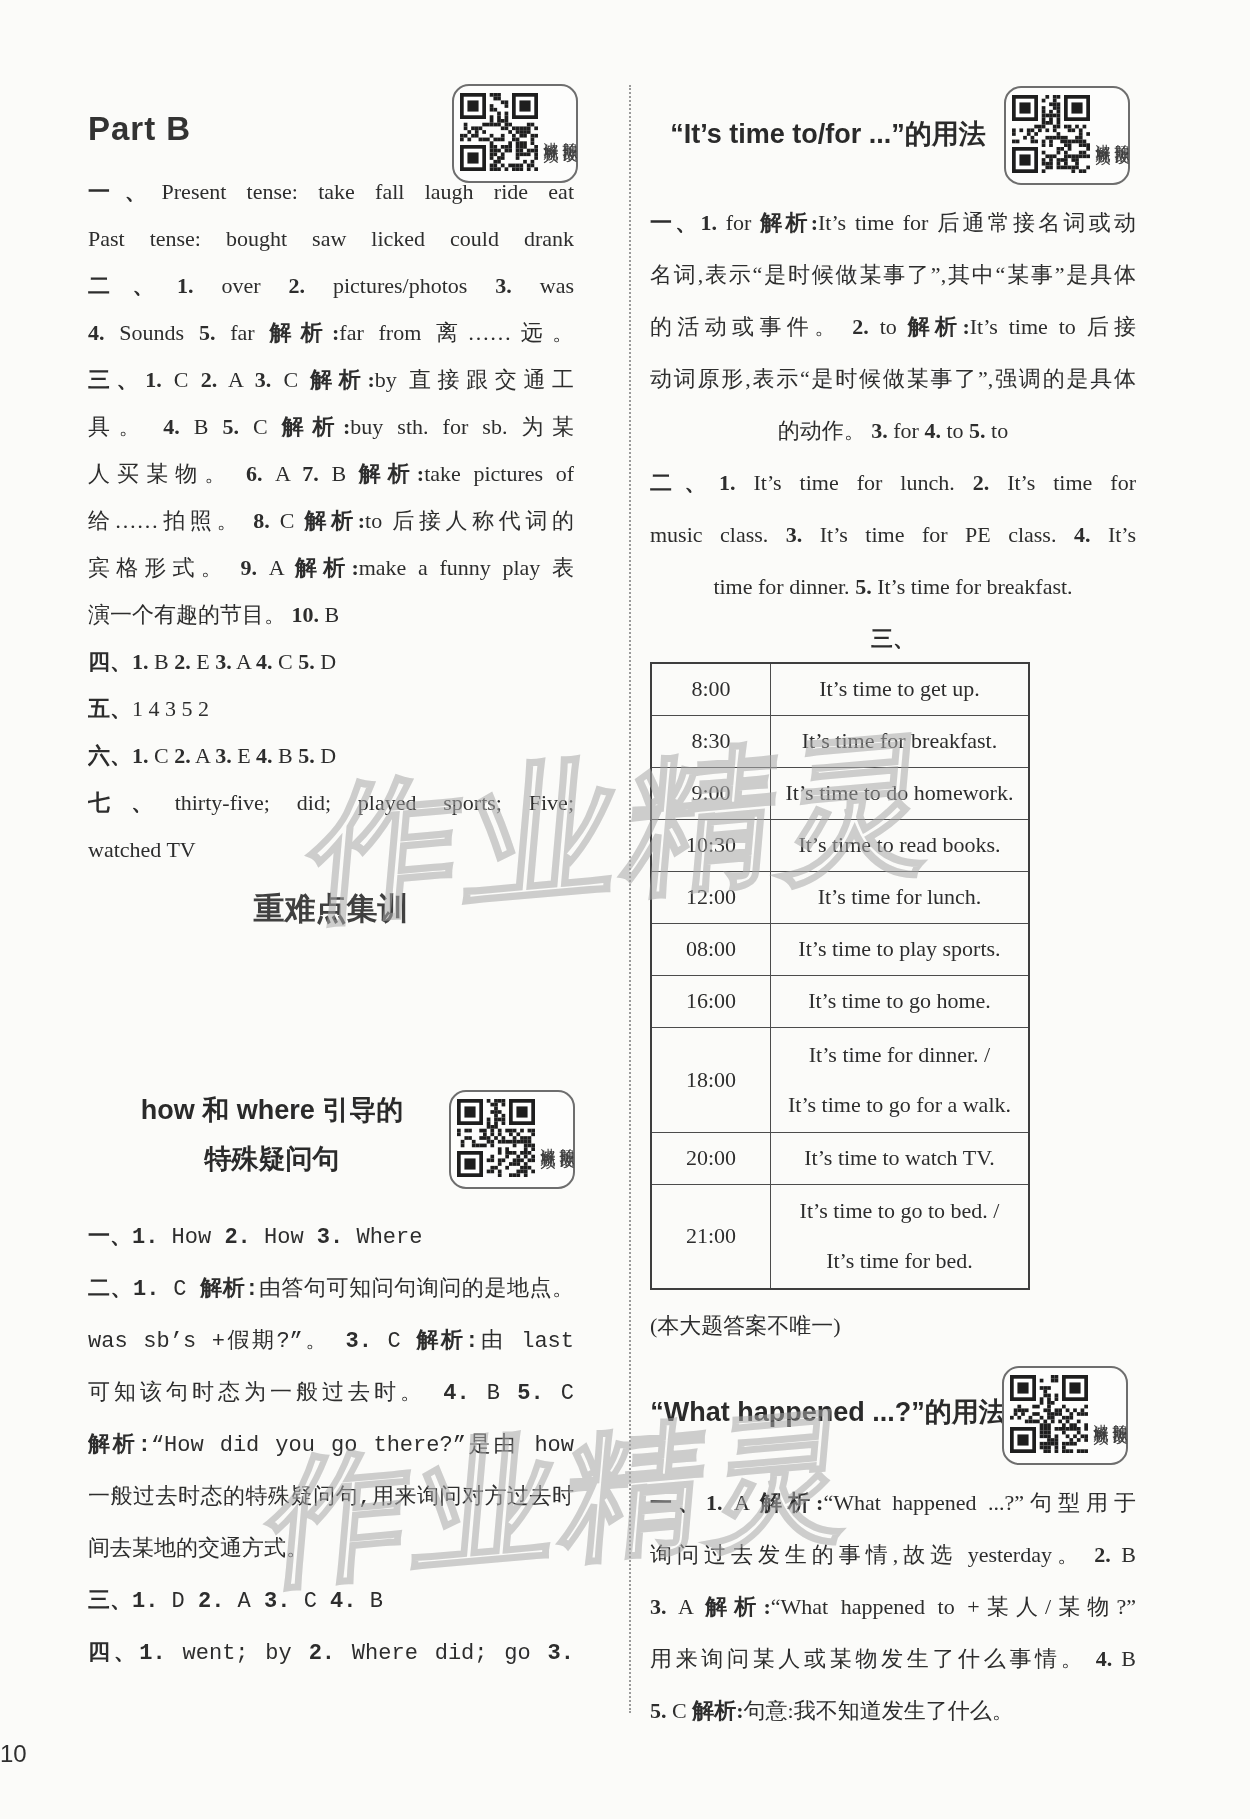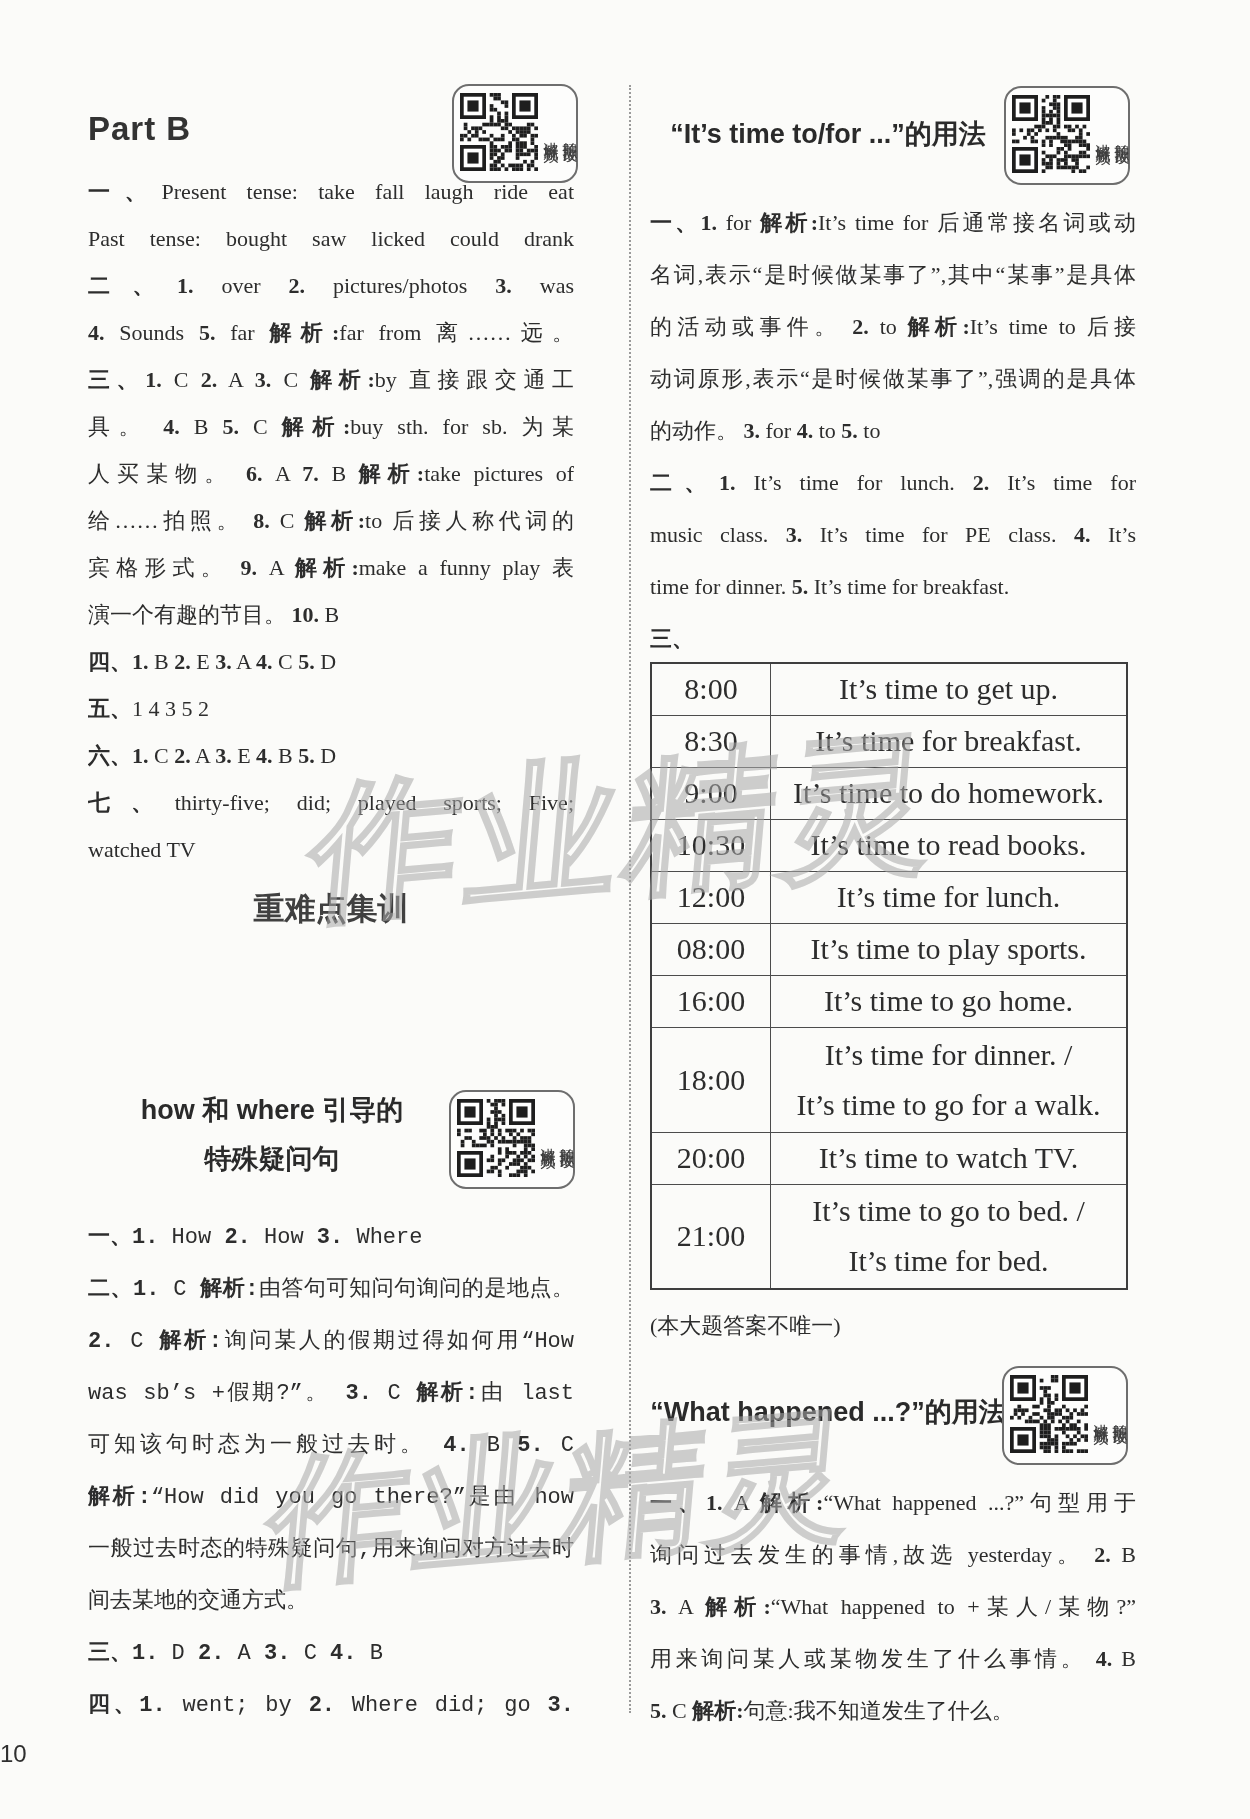--- a/index.html
+++ b/index.html
@@ -20,29 +20,29 @@
            font-family:"Liberation Sans","DejaVu Sans",sans-serif;font-size:27px;font-weight:600;color:#2a2a2a;}
   .h-usage2{position:absolute;left:650px;top:1394px;width:356px;text-align:center;
            font-family:"Liberation Sans","DejaVu Sans",sans-serif;font-size:27px;font-weight:600;color:#2a2a2a;}
   
   .body{position:absolute;font-size:22px;}
   #left-body1{left:88px;top:168px;width:486px;}
   #left-body1 .line{height:47px;line-height:47px;}
   #left-body2{left:88px;top:1212px;width:486px;}
   #left-body2 .line{height:52px;line-height:52px;font-family:Liberation Mono, monospace;}
   #right-body1{left:650px;top:197px;width:486px;}
-  #right-body1 .line{height:52px;line-height:52px;}
+  #right-body1 .line{height:52px;line-height:52px;text-align:center;}
   #right-body2{left:650px;top:1477px;width:486px;}
   #right-body2 .line{height:52px;line-height:52px;}
   .line{white-space:pre-wrap;overflow:hidden;}
   .line.just{text-align:justify;text-align-last:justify;}
   .seg.bold{font-weight:700;}
   
-  .tbl{position:absolute;left:650px;top:662px;width:478px;border-collapse:collapse;
-       font-size:30px;color:#2d2d2d;}
+  .tbl{position:absolute;left:650px;top:662px;width:380px;border-collapse:collapse;
+       font-size:22px;color:#2d2d2d;}
   .tbl td{border:1.5px solid #4c4c4c;text-align:center;vertical-align:middle;padding:0;}
   .tbl{border:2px solid #3e3e3e;}
   .tbl td.time{width:118px;}
   .tbl .sline{line-height:50px;}
   .note{position:absolute;left:650px;top:1304px;width:486px;font-size:22px;line-height:44px;}
   
   .qr{position:absolute;width:126px;height:99px;border:2px solid #6e6e6e;border-radius:17px;
       background:#fdfdfc;display:flex;align-items:center;gap:4px;padding:5px 6px;box-sizing:border-box;}
   .qr .lbl{display:flex;gap:2px;}
   .qr .lbl span{writing-mode:vertical-lr;text-orientation:upright;font-size:15px;line-height:17px;
@@ -384,21 +384,20 @@
         </svg></span>
     <span class="lbl">
         <span>讲解视频</span>
         <span>拍照批改</span>
       </span>
   </div>
 
   <div class="body" id="left-body2">
       <div class="line"><span class="seg bold">一、</span><span class="seg bold">1.</span><span class="seg"> How </span><span class="seg bold">2.</span><span class="seg"> How </span><span class="seg bold">3.</span><span class="seg"> Where</span></div>
       <div class="line just"><span class="seg bold">二、</span><span class="seg bold">1.</span><span class="seg"> C </span><span class="seg bold">解析:</span><span class="seg">由答句可知问句询问的是地点。</span></div>
-      <div class="line just"><span class="seg bold">2.</span><span class="seg"> C </span><span class="seg bold">解析:</span><span class="seg">询问某人的假期过得如何用“How</span></div>
       <div class="line just"><span class="seg">was sb’s +假期?”。 </span><span class="seg bold">3.</span><span class="seg"> C </span><span class="seg bold">解析:</span><span class="seg">由 last weekend</span></div>
       <div class="line just"><span class="seg">可知该句时态为一般过去时。 </span><span class="seg bold">4.</span><span class="seg"> B </span><span class="seg bold">5.</span><span class="seg"> C</span></div>
       <div class="line just"><span class="seg bold">解析:</span><span class="seg">“How did you go there?”是由 how 引导的</span></div>
       <div class="line just"><span class="seg">一般过去时态的特殊疑问句,用来询问对方过去时</span></div>
       <div class="line"><span class="seg">间去某地的交通方式。</span></div>
       <div class="line"><span class="seg bold">三、</span><span class="seg bold">1.</span><span class="seg"> D </span><span class="seg bold">2.</span><span class="seg"> A </span><span class="seg bold">3.</span><span class="seg"> C </span><span class="seg bold">4.</span><span class="seg"> B</span></div>
       <div class="line just"><span class="seg bold">四、</span><span class="seg bold">1.</span><span class="seg"> went; by </span><span class="seg bold">2.</span><span class="seg"> Where did; go </span><span class="seg bold">3.</span><span class="seg"> went</span></div>
     </div>
 
   <div class="h-usage1">“It’s time to/for ...”的用法</div>

